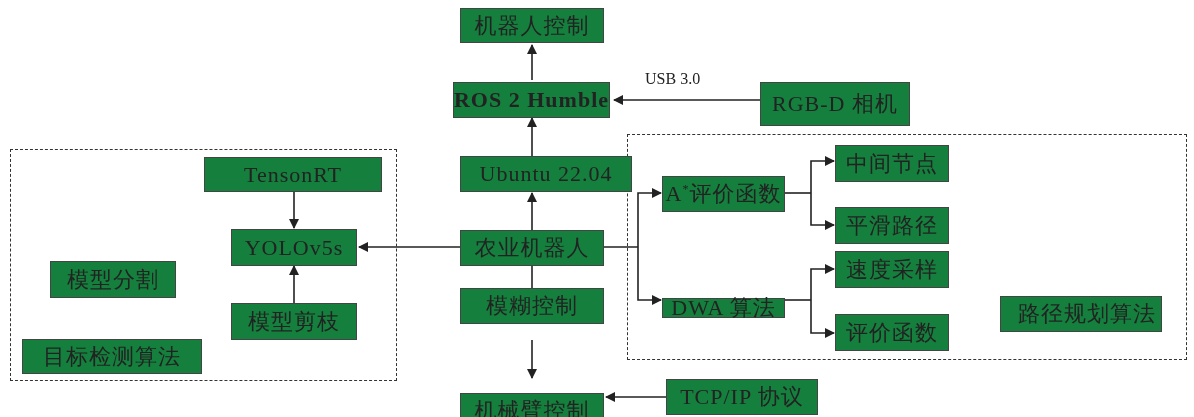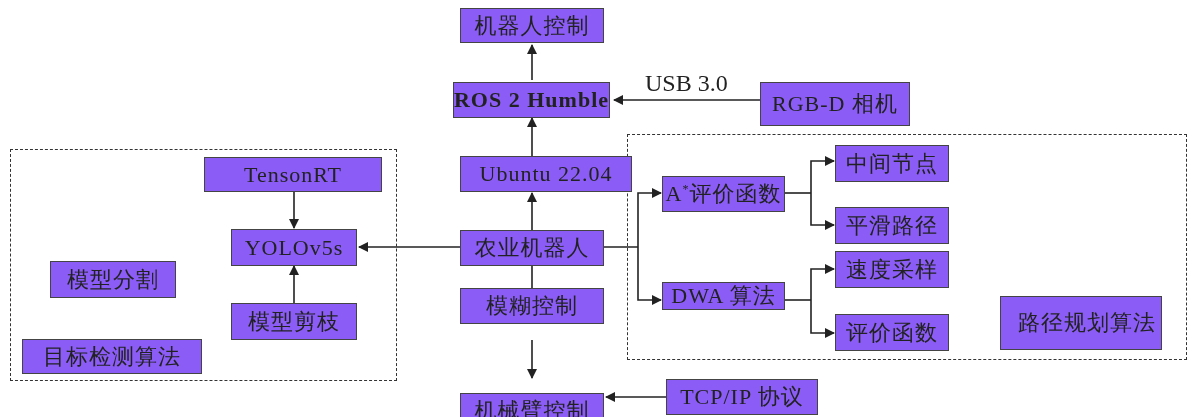--- a/index.html
+++ b/index.html
@@ -1,20 +1,20 @@
 <!DOCTYPE html>
 <html><head>
 <meta charset="utf-8">
 <style>
   html,body{margin:0;padding:0;background:#fff;}
   #stage{position:relative;width:1194px;height:417px;background:#fff;overflow:hidden;font-family:"Liberation Serif","DejaVu Serif",serif;color:#222;}
   svg.wires{position:absolute;left:0;top:0;}
-  .box{position:absolute;box-sizing:border-box;border:1.3px solid #444;background:#8b5cf6;display:flex;align-items:center;justify-content:center;font-size:22px;white-space:nowrap;letter-spacing:1px;}
+  .box{position:absolute;box-sizing:border-box;border:1.3px solid #444;background:#15803d;display:flex;align-items:center;justify-content:center;font-size:22px;white-space:nowrap;letter-spacing:1px;}
   .group{position:absolute;box-sizing:border-box;border:1.6px dashed #333;}
-  .lbl{position:absolute;font-size:24px;white-space:nowrap;}
+  .lbl{position:absolute;font-size:16px;white-space:nowrap;}
   sup{font-size:12px;}
 </style>
 </head>
 <body>
 
 <div id="stage">
 
   <svg class="wires" width="1194" height="417">
     <defs>
       <marker id="ah" markerWidth="10" markerHeight="10" refX="9" refY="5" orient="auto" markerUnits="userSpaceOnUse">
@@ -98,31 +98,31 @@
   <div class="box" style="left:231px;top:303px;width:126px;height:37px;">
     <span>模型剪枝</span>
   </div>
   <div class="box" style="left:22px;top:339px;width:180px;height:35px;">
     <span>目标检测算法</span>
   </div>
 
   <div class="box" style="left:662px;top:176px;width:123px;height:36px;">
     <span><span>A</span><sup>*</sup><span>评价函数</span></span>
   </div>
-  <div class="box" style="left:662px;top:282px;width:123px;height:28px;">
+  <div class="box" style="left:662px;top:298px;width:123px;height:20px;">
     <span>DWA 算法</span>
   </div>
   <div class="box" style="left:835px;top:145px;width:114px;height:37px;">
     <span>中间节点</span>
   </div>
   <div class="box" style="left:835px;top:207px;width:114px;height:37px;">
     <span>平滑路径</span>
   </div>
   <div class="box" style="left:835px;top:251px;width:114px;height:37px;">
     <span>速度采样</span>
   </div>
   <div class="box" style="left:835px;top:314px;width:114px;height:37px;">
     <span>评价函数</span>
   </div>
-  <div class="box" style="left:1000px;top:296px;width:162px;height:54px;padding-left:12px;">
+  <div class="box" style="left:1000px;top:296px;width:162px;height:36px;padding-left:12px;">
     <span>路径规划算法</span>
   </div>
 </div>
 
 </body></html>

